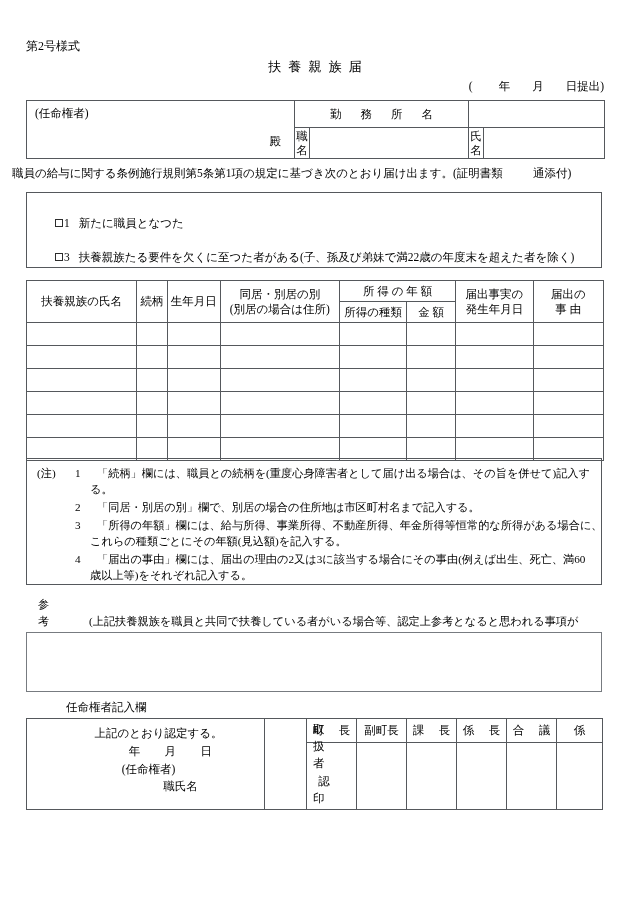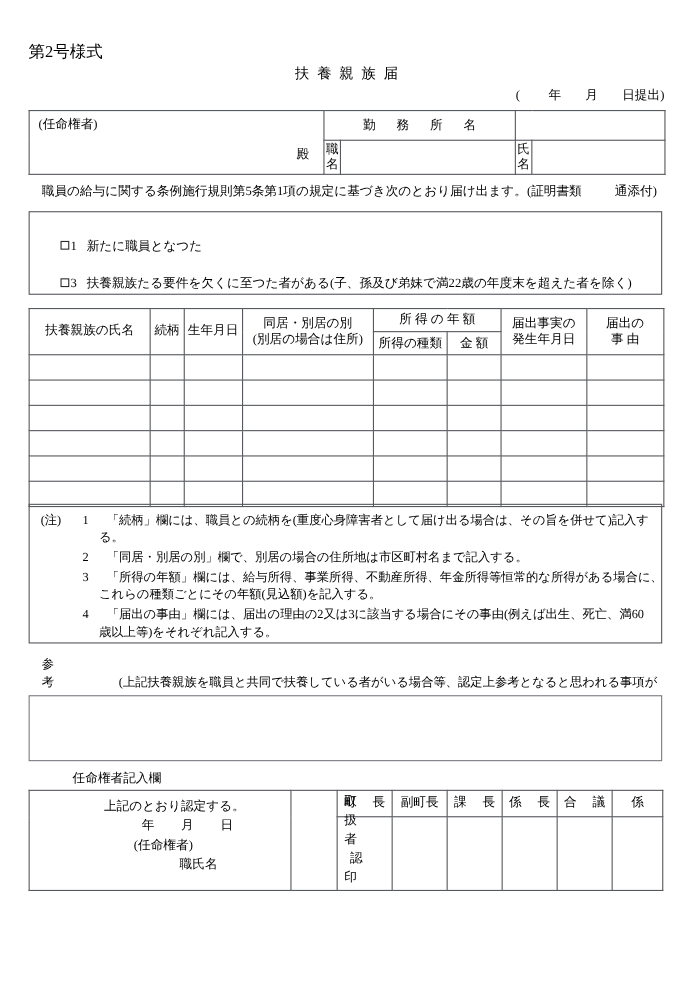--- a/index.html
+++ b/index.html
@@ -22,21 +22,21 @@
     width: 630px;
     height: 903px;
   }
   
   .abs { position: absolute; }
   .nowrap { white-space: nowrap; }
 
   
   #form-number {
     left: 26px; top: 38px;
-    font-size: 15px;
+    font-size: 12px;
   }
   #form-title {
     left: 0; top: 58px;
     width: 630px;
     text-align: center;
     font-size: 13px;
     letter-spacing: 0.55em;
     text-indent: 0.55em;
   }
   #submission-date {
@@ -82,21 +82,21 @@
     width: 15px;
     text-align: center;
     font-size: 10.5px;
     line-height: 1.08;
     letter-spacing: 0;
     padding: 2px 0;
   }
 
   
   #statement-line {
-    left: 38px; top: 166px;
+    left: 12px; top: 166px;
     font-size: 11.5px;
   }
   #statement-line .doc-gap { display:inline-block; width: 30px; }
 
   
   #reason-box {
     left: 26px; top: 192px;
     width: 576px;
     height: 76px;
     border: 1px solid #55585c;
@@ -163,21 +163,21 @@
   #reference-block {
     left: 38px; top: 596px;
     font-size: 11.2px;
     line-height: 1.5;
   }
   #reference-label {
     display: inline-block;
     letter-spacing: 0.8em;
     width: 46px;
   }
-  #reference-text-1 { margin-left: 24px; }
+  #reference-text-1 { margin-left: 5px; }
   #reference-text-2 { display:block; margin-left: 90px; }
 
   #reference-box {
     left: 26px; top: 632px;
     width: 576px;
     height: 60px;
     border: 1px solid #777b80;
     box-sizing: border-box;
   }
 

